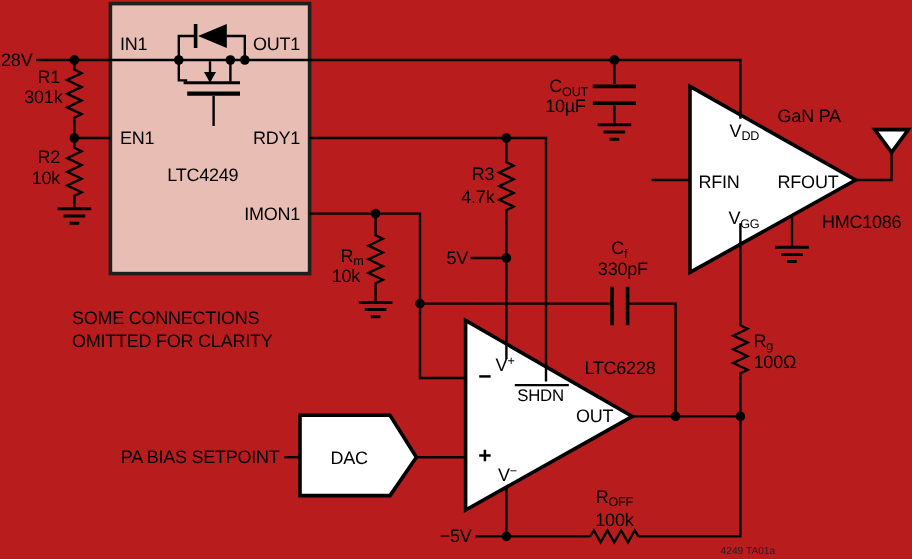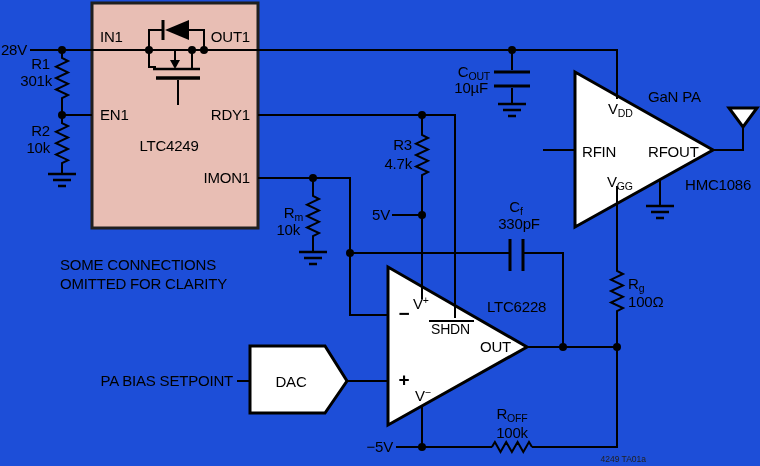--- a/index.html
+++ b/index.html
@@ -1,16 +1,16 @@
 <!DOCTYPE html>
 <html><head>
 <meta charset="utf-8">
 <style>
   html,body{margin:0;padding:0;background:#ffffff;}
-  .stage{width:760px;height:466px;background:#1d4ed8;position:relative;overflow:hidden;}
+  .stage{width:760px;height:466px;background:#b91c1c;position:relative;overflow:hidden;}
   svg{display:block;}
   svg text{
     font-family:"Liberation Sans", sans-serif;
     fill:#000;
     font-size:15px;
     letter-spacing:-0.2px;
   }
   .sub{font-size:10.5px;}
   .sup{font-size:10.5px;}
   .t14{font-size:14px;}

